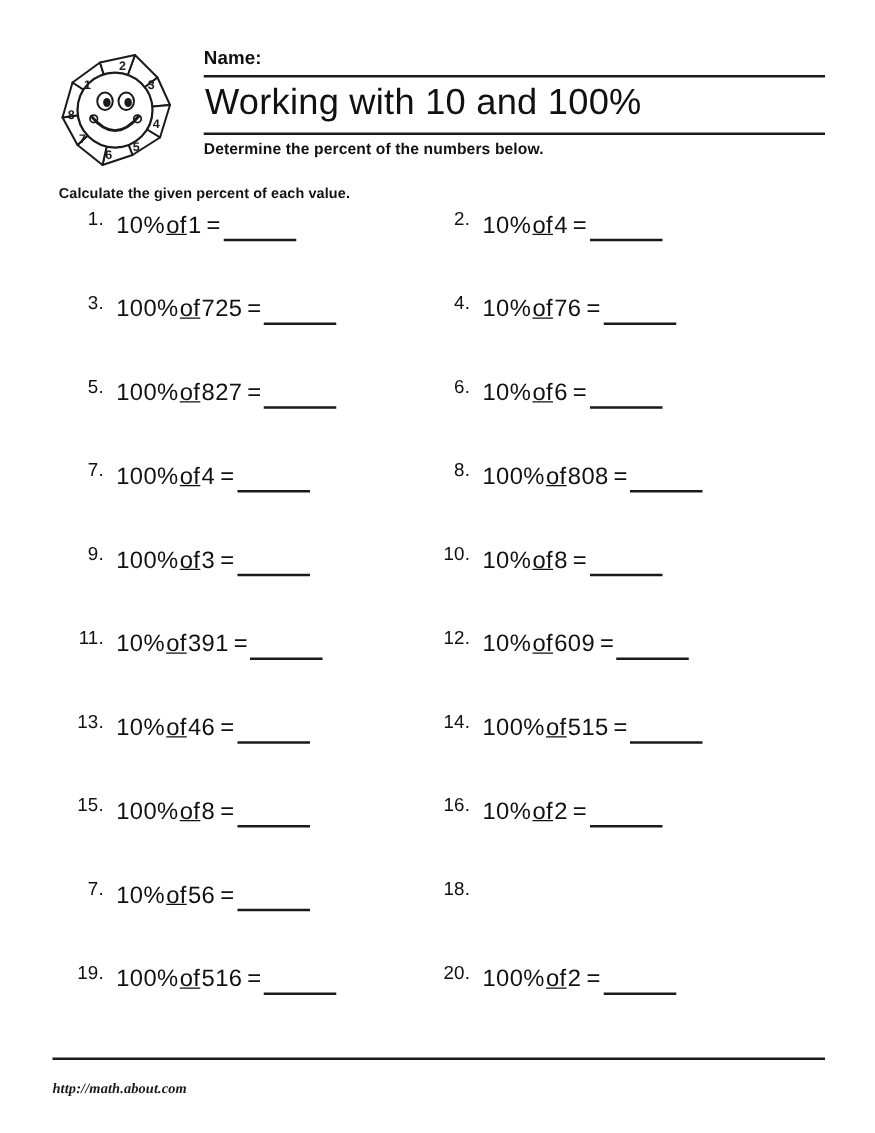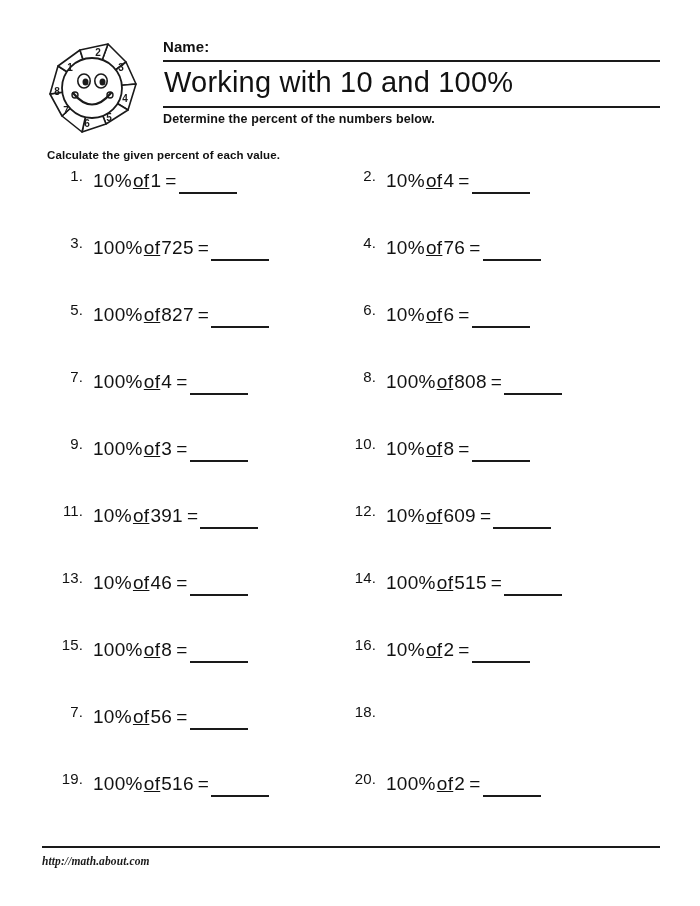--- a/index.html
+++ b/index.html
@@ -144,21 +144,21 @@
     height: 12px;
   }
 
   
   .footer {
     position: absolute;
     left: 42px;
     top: 846px;
     width: 618px;
     border-top: 2px solid #1a1a1a;
-    padding-top: 3px;
+    padding-top: 13px;
   }
   .footer-url {
     font-family: "Liberation Serif", serif;
     font-style: italic;
     font-weight: bold;
     font-size: 11.5px;
     color: #1a1a1a;
     letter-spacing: 0.1px;
   }
 </style>

